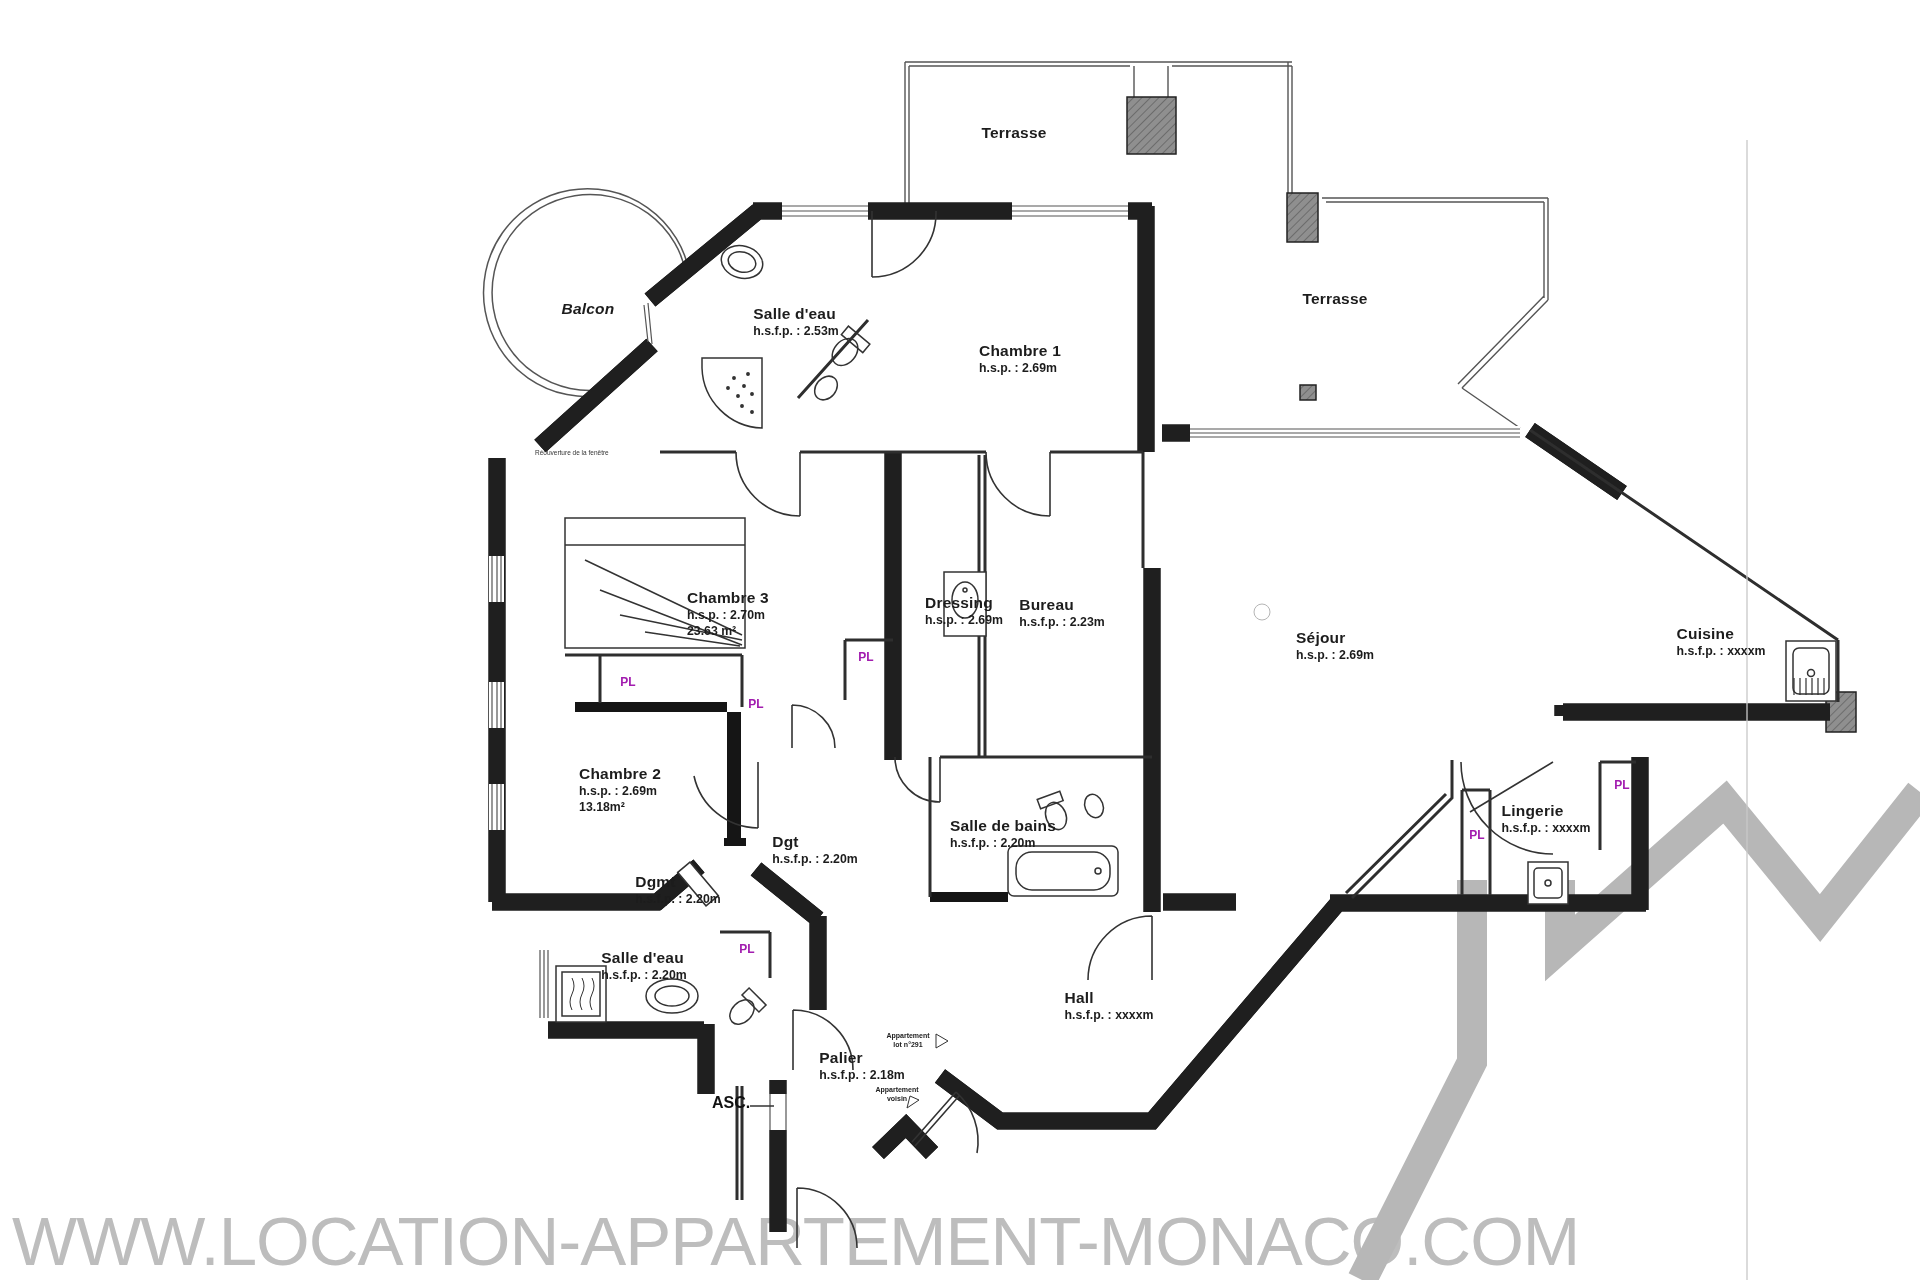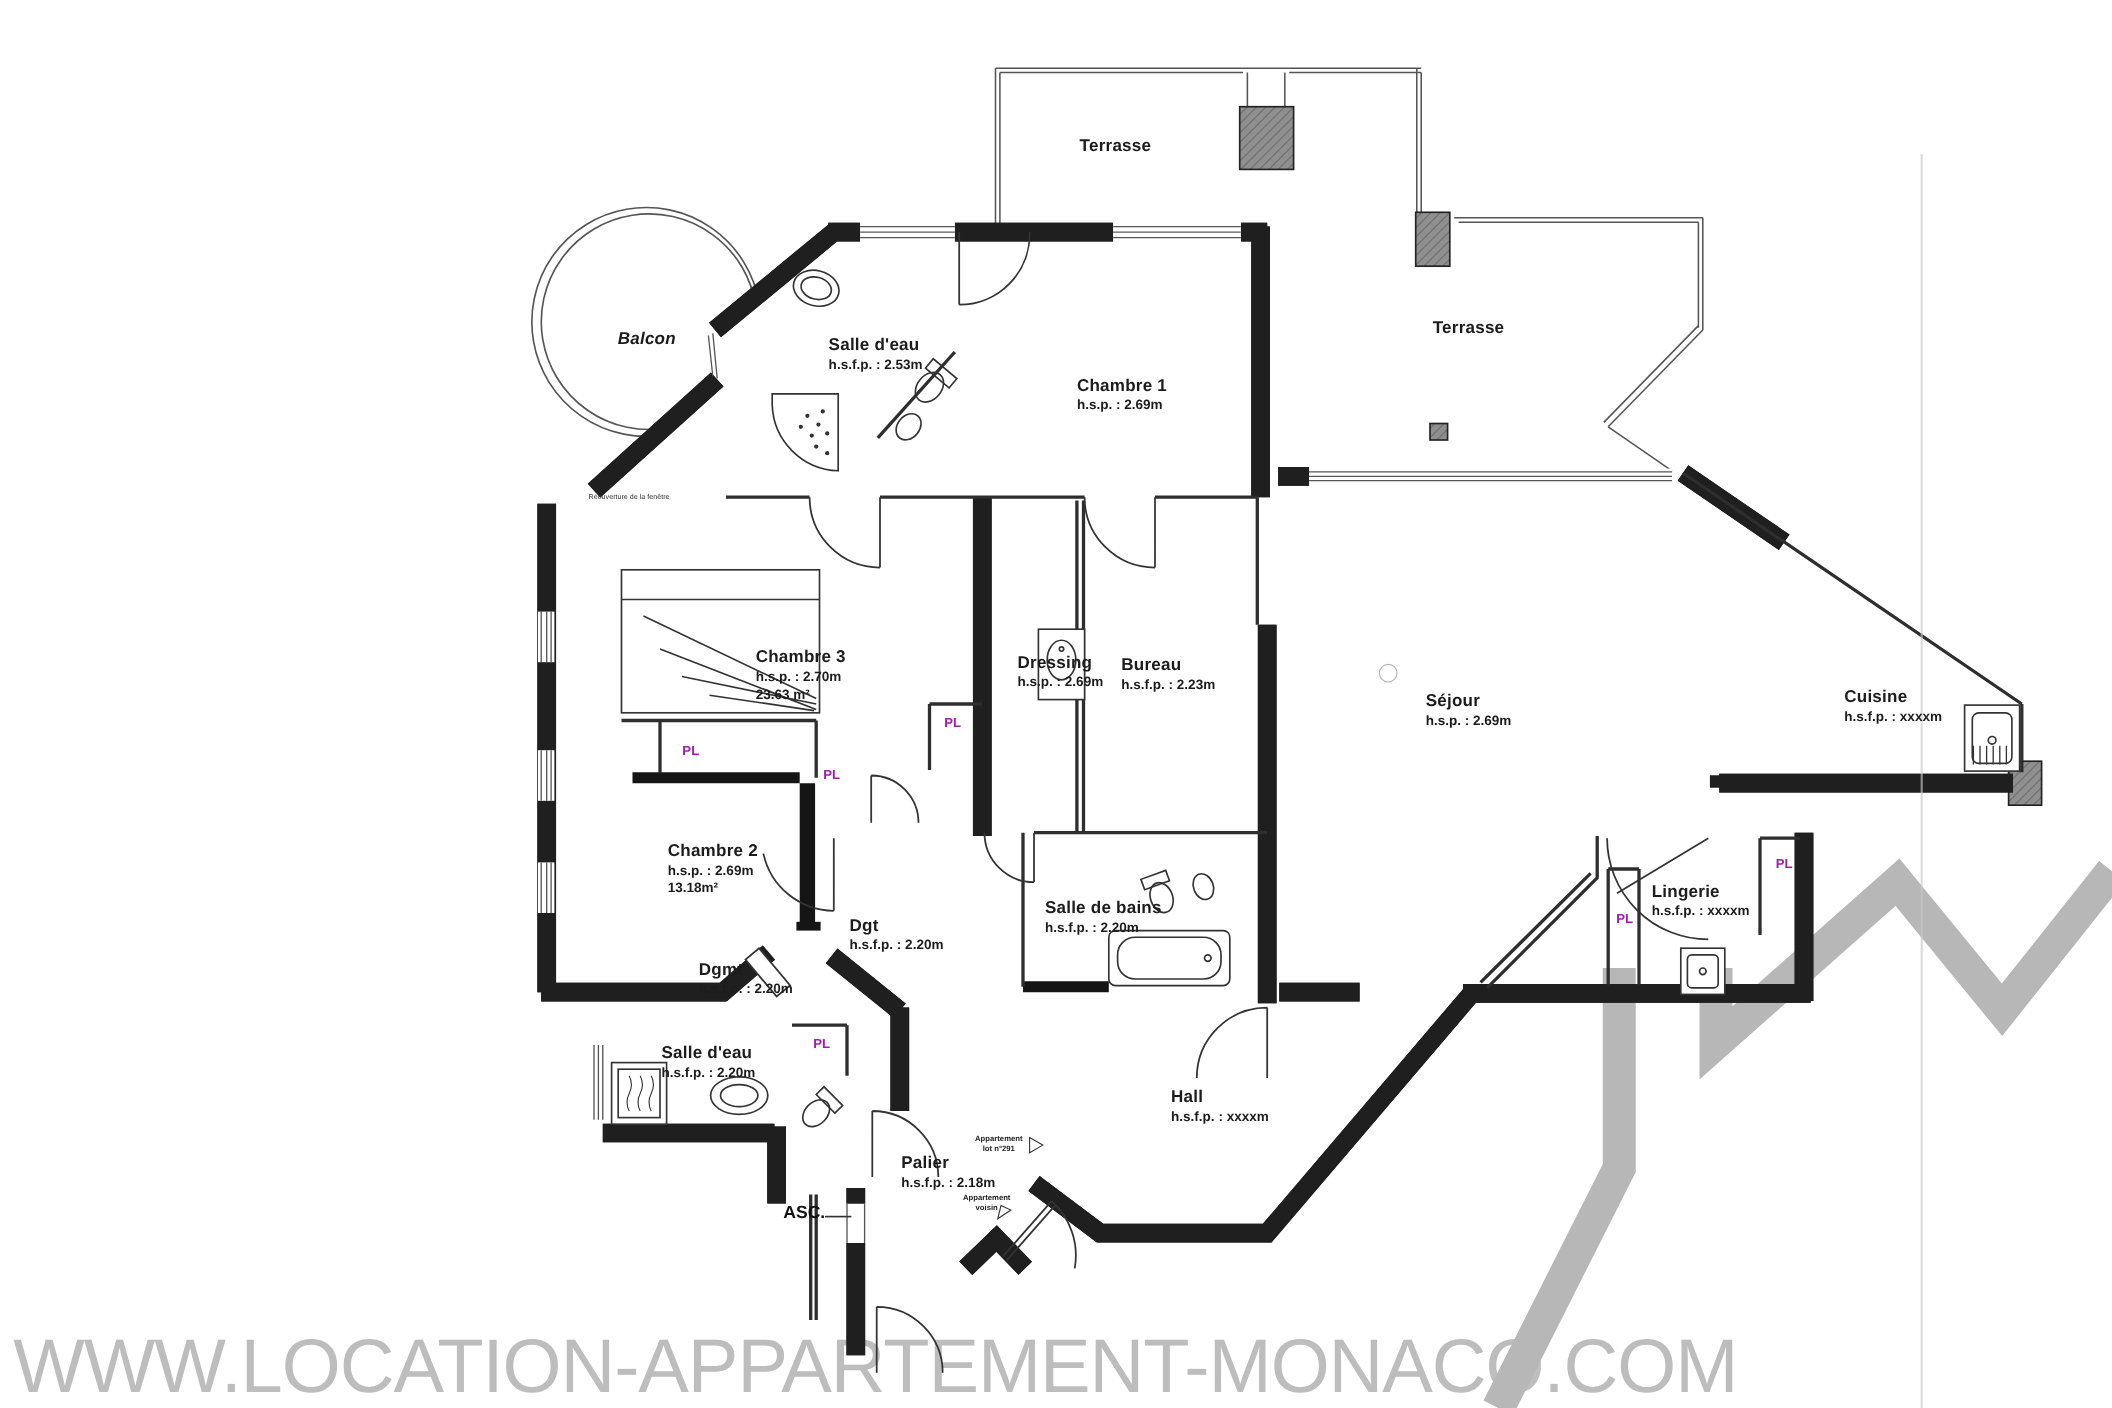--- a/index.html
+++ b/index.html
@@ -264,21 +264,21 @@
   <div class="room-label" style="left:1323px;top:628px;margin-left:12px;">
     <div class="rl-name">Séjour</div>
     <div class="rl-sub">h.s.p. : 2.69m</div>
   </div>
 
   <div class="room-label" style="left:1721px;top:624px;">
     <div class="rl-name">Cuisine</div>
     <div class="rl-sub">h.s.f.p. : xxxxm</div>
   </div>
 
-  <div class="room-label" style="left:648px;top:764px;">
+  <div class="room-label" style="left:620px;top:764px;">
     <div class="rl-name">Chambre 2</div>
     <div class="rl-sub">h.s.p. : 2.69m</div>
     <div class="rl-sub">13.18m²</div>
   </div>
 
   <div class="room-label" style="left:815px;top:794px;margin-top:38px;">
     <div class="rl-name">Dgt</div>
     <div class="rl-sub">h.s.f.p. : 2.20m</div>
   </div>
 

